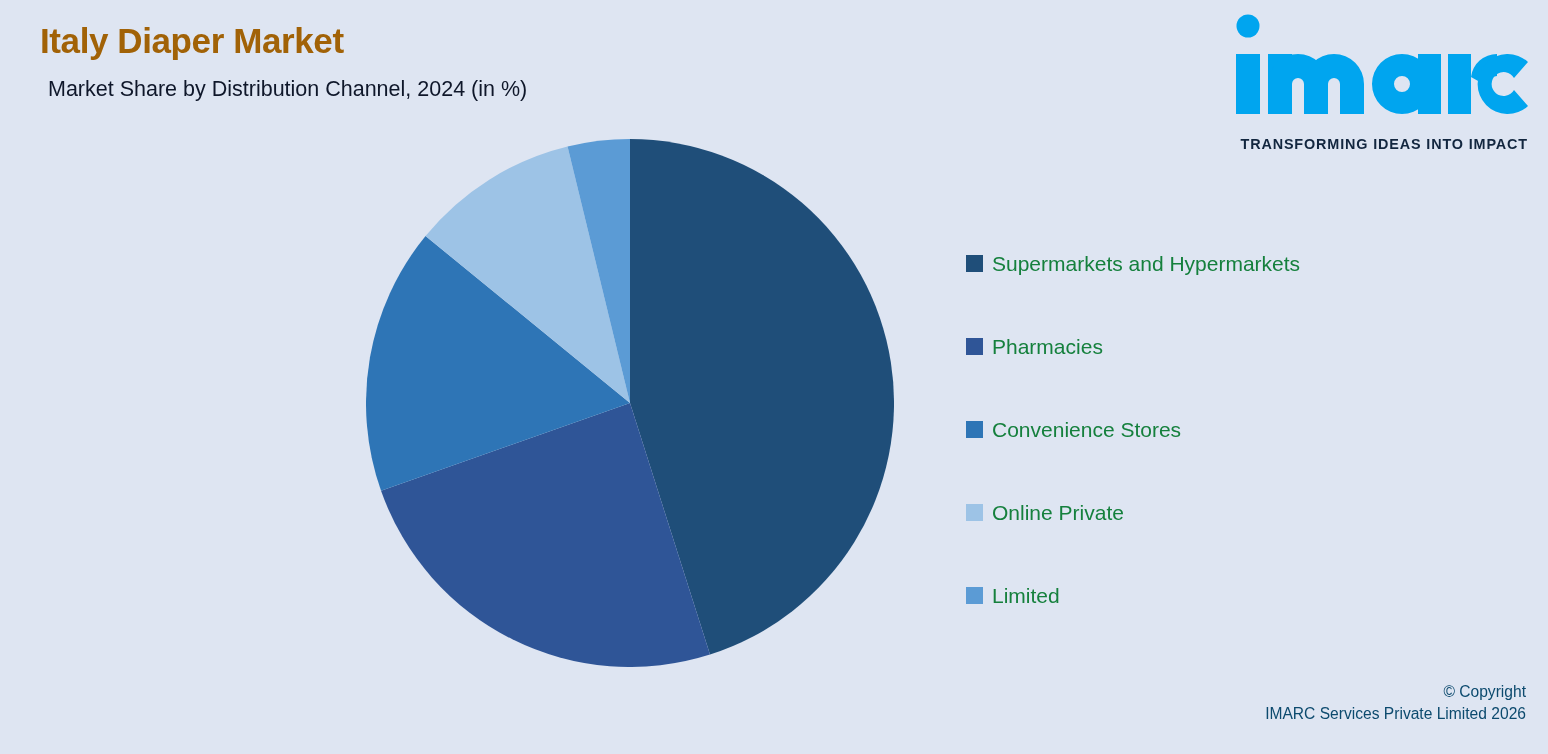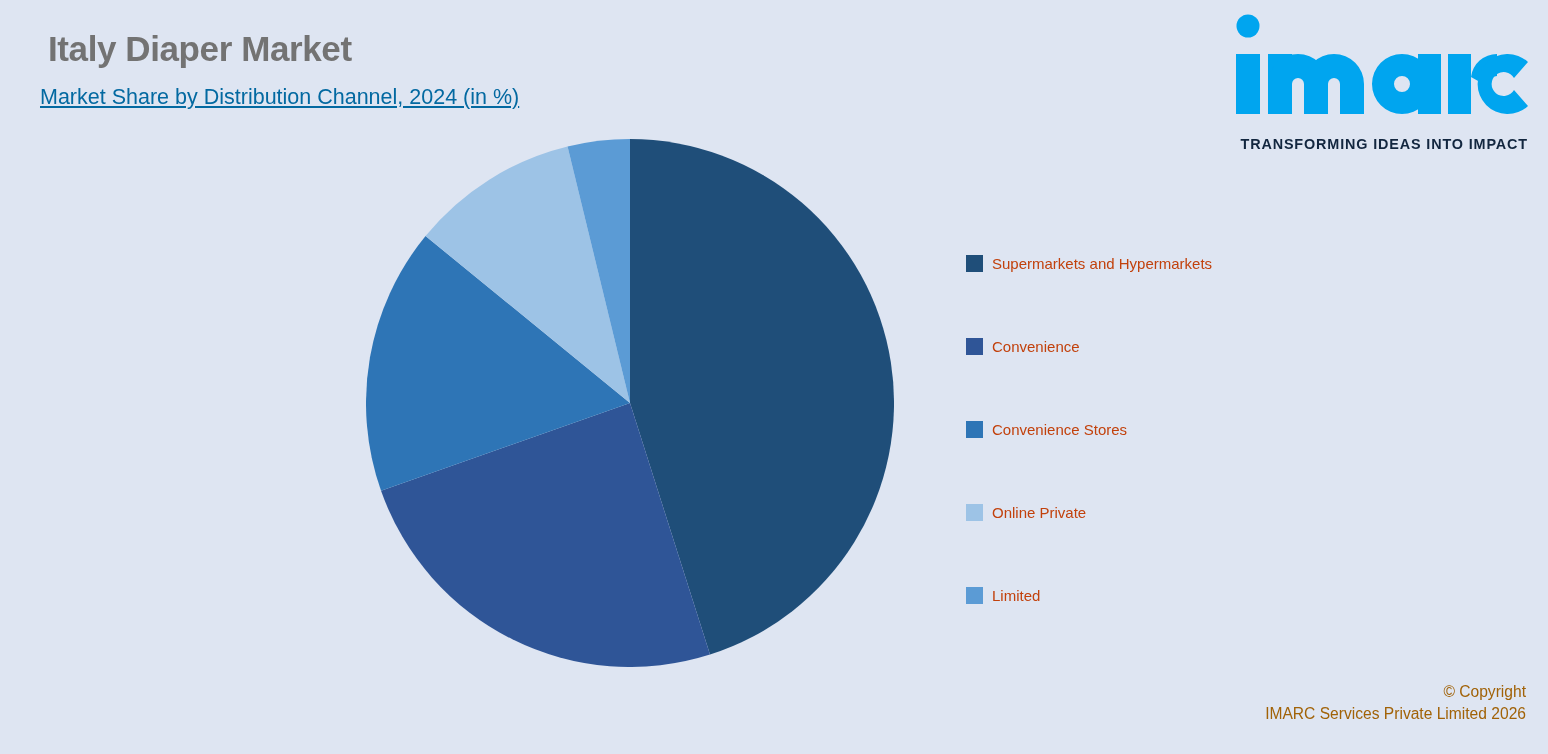--- a/index.html
+++ b/index.html
@@ -26,32 +26,31 @@
     position: absolute;
     left: 40px;
     top: 22px;
     width: 900px;
   }
   .chart-title {
     font-size: 35px;
     font-weight: bold;
     letter-spacing: -0.4px;
     line-height: 1.1;
-    color: #737373;
-    margin: 8px;
+    color: #a16207;
+    margin: 0;
     white-space: nowrap;
   }
   .chart-subtitle {
     font-size: 21.5px;
     font-weight: normal;
-    color: #0369a1;
-    margin: 16px 0 0 0;
+    color: #0f172a;
+    margin: 16px 0 0 8px;
     line-height: 1.15;
     white-space: nowrap;
-    text-decoration: underline;
   }
 
   
   .logo-wrap {
     position: absolute;
     right: 18px;
     top: 14px;
     width: 310px;
     height: 130px;
   }
@@ -96,35 +95,35 @@
     align-items: center;
     height: 83px;
   }
   .legend-swatch {
     width: 17px;
     height: 17px;
     flex: 0 0 17px;
     margin-right: 9px;
   }
   .legend-label {
-    font-size: 15px;
-    color: #c2410c;
+    font-size: 21px;
+    color: #15803d;
     line-height: 1;
     white-space: nowrap;
   }
 
   
   .copyright {
     position: absolute;
     right: 22px;
     bottom: 28px;
     text-align: right;
     font-size: 15.6px;
     line-height: 1.45;
-    color: #a16207;
+    color: #0c4a6e;
   }
   .copyright div { white-space: nowrap; }
 </style>
 </head>
 <body>
 
 <div class="canvas">
 
   <div class="header-block">
     <h1 class="chart-title">Italy Diaper Market</h1>
@@ -171,21 +170,21 @@
 
   <div class="legend">
 
     <div class="legend-item">
       <span class="legend-swatch" style="background: rgb(31, 78, 121);"></span>
       <span class="legend-label">Supermarkets and Hypermarkets</span>
     </div>
 
     <div class="legend-item">
       <span class="legend-swatch" style="background: rgb(47, 85, 151);"></span>
-      <span class="legend-label">Convenience</span>
+      <span class="legend-label">Pharmacies</span>
     </div>
 
     <div class="legend-item">
       <span class="legend-swatch" style="background: rgb(46, 117, 182);"></span>
       <span class="legend-label">Convenience Stores</span>
     </div>
 
     <div class="legend-item">
       <span class="legend-swatch" style="background: rgb(157, 195, 230);"></span>
       <span class="legend-label">Online Private</span>

